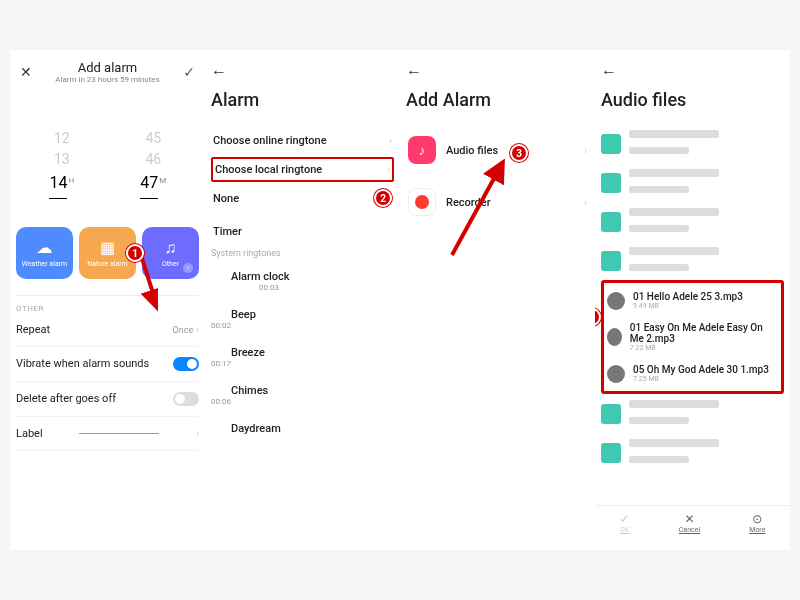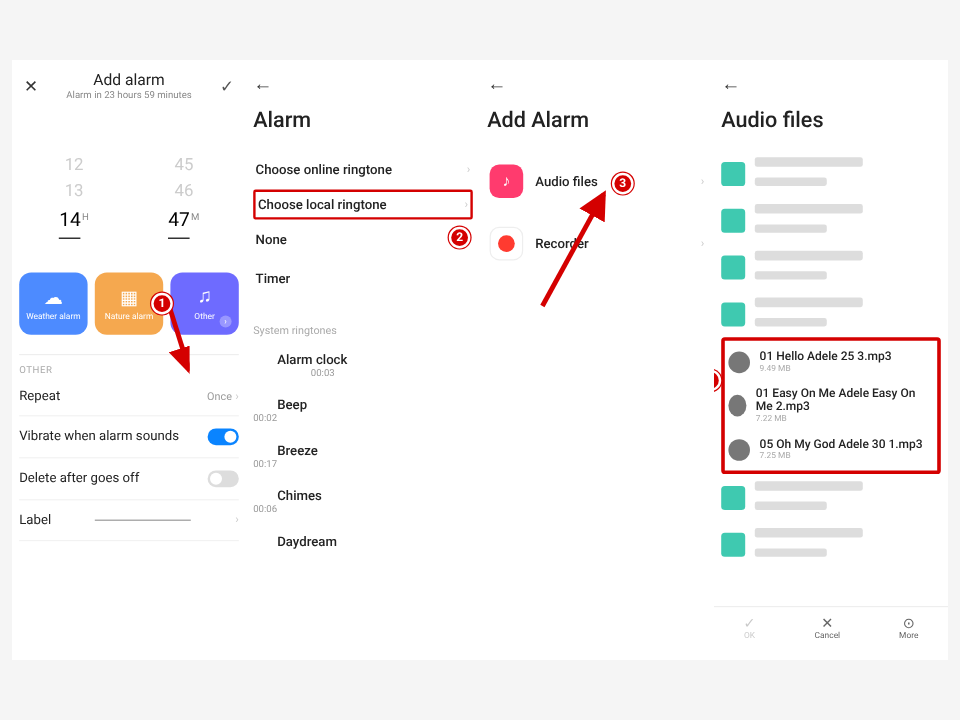--- a/index.html
+++ b/index.html
@@ -60,21 +60,21 @@
   .toggle::after{content:'';position:absolute;width:10px;height:10px;border-radius:50%;background:#fff;top:2px;}
   .toggle.on::after{right:2px;}
   .toggle.off::after{left:2px;}
   .labelline { width:80px; border-bottom:1px solid #999; height:1px; display:inline-block;}
   
   .back { font-size:16px; color:#333; }
   .h2 { font-size:18px; margin:10px 0 14px; font-weight:500;}
   .item2 { display:flex; justify-content:space-between; align-items:center; padding:10px 2px;gap:47px; }
   .item2 .t { font-size:11px; font-weight:500;}
   .redbox { border:2px solid #d40000; padding:4px 2px; border-radius:2px;}
-  .sysr { color:#aaa; font-size:9px; margin-top:22px; margin-bottom:4px;}
+  .sysr { color:#aaa; font-size:9px; margin-top:0; margin-bottom:4px;}
   .rtone { padding:8px 0;}
   .rtone .t { font-size:11px; font-weight:500;margin-left:20px;}
   
   .mitem { display:flex; align-items:center; padding:12px 2px; gap:10px;}
   .mitem .iconbox { width:28px; height:28px; border-radius:8px; display:flex;align-items:center;justify-content:center;color:#fff;font-size:13px;}
   .mitem .iconbox.music { background:#ff3b6e;}
   .mitem .iconbox.rec { background:#fff; border:1px solid #eee;}
   .mitem .iconbox.rec .dot{width:14px;height:14px;border-radius:50%;background:#ff3b30;}
   .mitem .txt { flex:1; font-size:11px; font-weight:500;}
   .mitem .chev { color:#ccc;}
@@ -89,21 +89,21 @@
   .blur .t { width: 90px; margin-bottom:3px; }
   .blur .s { width: 60px; height:7px;}
   .afbox { border:3px solid #d40000; border-radius:3px; padding:2px 1px; }
   .afrow { display:flex; align-items:center; gap:8px; padding:6px 2px;}
   .afrow .av { width:18px;height:18px;border-radius:50%;background:#777;}
   .afrow .info .t {font-size:10px; font-weight:500;}
   .afrow .info .s {font-size:7px; color:#aaa;}
   .footer { position:absolute; bottom:10px; left:0; right:0; display:flex; justify-content:space-around; padding:6px 0; border-top:1px solid #eee;}
   .footer .fb { text-align:center; color:#666;}
   .footer .fb .ic{font-size:12px;}
-  .footer .fb .fl{font-size:7px;}
+  .footer .fb .fl{font-size:7px;text-decoration:underline;}
   .footer .fb.dis{opacity:.35;}
   
   .badge { position:absolute; width:18px; height:18px; border-radius:50%; background:#d40000; color:#fff; font-size:10px; font-weight:700; display:flex; align-items:center; justify-content:center; border:2px solid #fff; box-shadow:0 0 0 1px #d40000; z-index:20;}
   svg.arrow { position:absolute; z-index:15; pointer-events:none; }
 </style>
 </head>
 <body>
 
 <div class="wrap">
 

